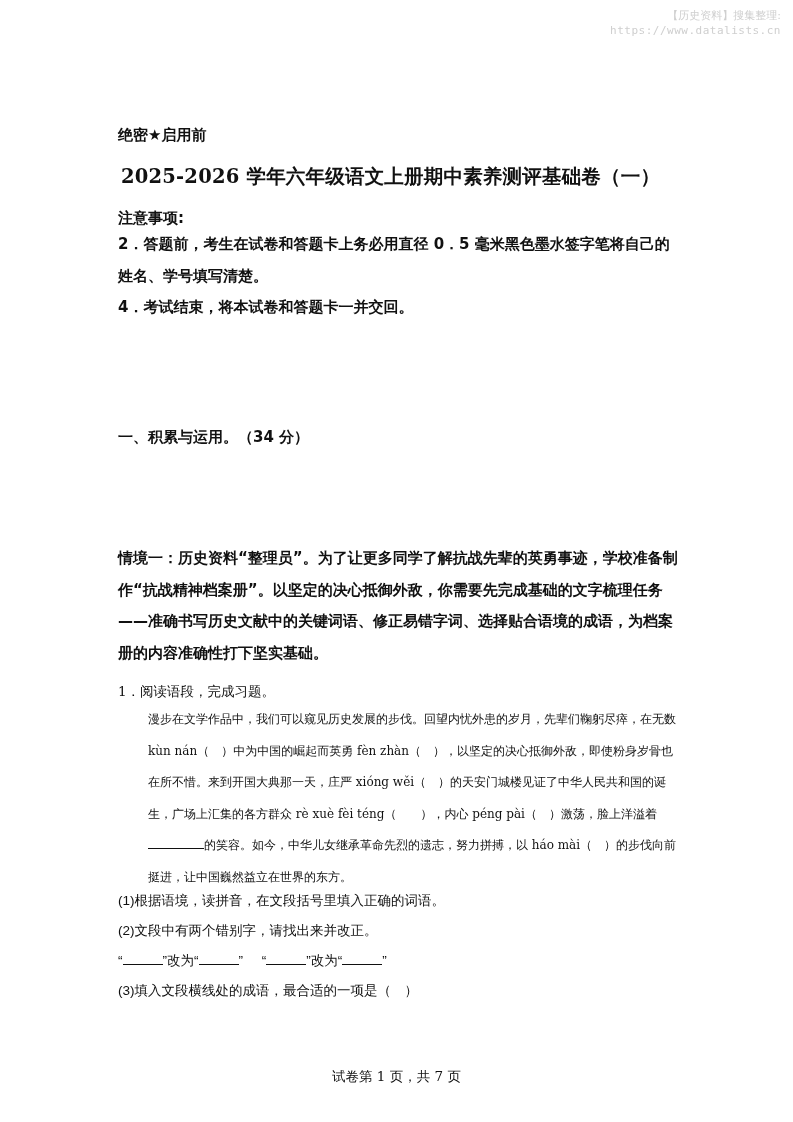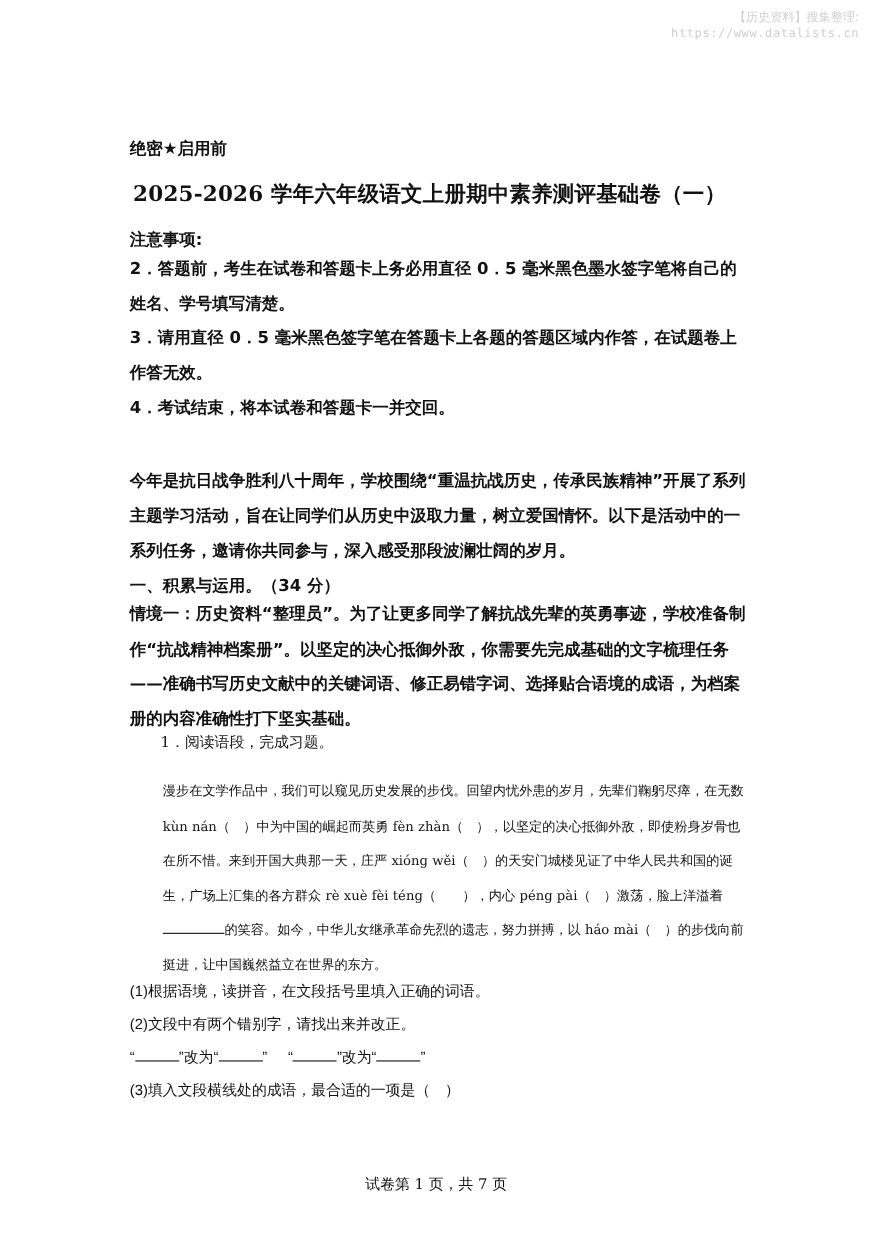--- a/index.html
+++ b/index.html
@@ -9,21 +9,21 @@
   .page { position: absolute; left: 118px; top: 0; width: 560px; }
   .b { font-family: "DejaVu Sans", sans-serif; font-weight: bold; font-size: 15px; }
   .secret { position: absolute; top: 126px; left: 0; }
   .title { position: absolute; top: 163px; left: 3px; font-family: "DejaVu Serif", serif; font-weight: bold; font-size: 19.5px; white-space: nowrap; letter-spacing: 0.2px; }
   .title .cjk { font-family: "DejaVu Sans", sans-serif; }
   .block { position: absolute; left: 0; width: 560px; line-height: 31.5px; }
   .notes-head { top: 203px; }
   .notes { top: 229px; }
   .intro { top: 422px; }
   .scenario { top: 543px; }
-  .q1 { top: 660px; margin-left: 28px; }
+  .q1 { top: 676px; }
   .p { margin: 0; }
   .reg { font-family: "DejaVu Serif", serif; font-size: 13.5px; }
   .passage { position: absolute; left: 0; top: 704px; width: 560px; font-family: "DejaVu Serif", serif; font-size: 12px; line-height: 31.5px; }
   .passage .indent { padding-left: 30px; }
   .blank { display: inline-block; border-bottom: 1.5px solid #111; width: 56px; height: 14px; vertical-align: baseline; }
   .blank.short { width: 40px; }
   .subq { position: absolute; left: 0; width: 560px; font-family: Liberation Sans, sans-serif; font-size: 13.5px; line-height: 30px; }
   .sq1 { top: 886px; }
   .footer { position: absolute; top: 1068px; left: 0; width: 793px; text-align: center; font-family: "DejaVu Serif", serif; font-size: 13.5px; }
 </style>
@@ -40,26 +40,24 @@
 
   <div class="title">
     <span>2025-2026</span>
     <span class="cjk">学年六年级语文上册期中素养测评基础卷（一）</span>
   </div>
 
   <div class="block b notes-head">注意事项:</div>
 
   <div class="block b notes">
     <p class="p">2．答题前，考生在试卷和答题卡上务必用直径 0．5 毫米黑色墨水签字笔将自己的姓名、学号填写清楚。</p>
-    <p class="p">3．请用直径 0．5 毫米黑色签字笔在答题卡上各题的答题区域内作答，在试题卷上作答无效。</p>
     <p class="p">4．考试结束，将本试卷和答题卡一并交回。</p>
   </div>
 
   <div class="block b intro">
-    <p class="p">今年是抗日战争胜利八十周年，学校围绕“重温抗战历史，传承民族精神”开展了系列主题学习活动，旨在让同学们从历史中汲取力量，树立爱国情怀。以下是活动中的一系列任务，邀请你共同参与，深入感受那段波澜壮阔的岁月。</p>
     <p class="p">一、积累与运用。（34 分）</p>
   </div>
 
   <div class="block b scenario">情境一：历史资料“整理员”。为了让更多同学了解抗战先辈的英勇事迹，学校准备制作“抗战精神档案册”。以坚定的决心抵御外敌，你需要先完成基础的文字梳理任务——准确书写历史文献中的关键词语、修正易错字词、选择贴合语境的成语，为档案册的内容准确性打下坚实基础。</div>
 
   <div class="block reg q1">1．阅读语段，完成习题。</div>
 
   <div class="passage">
     <div class="indent"><span>漫步在文学作品中，我们可以窥见历史发展的步伐。回望内忧外患的岁月，先辈们鞠躬尽瘁，在无数 kùn nán（　）中为中国的崛起而英勇 fèn zhàn（　），以坚定的决心抵御外敌，即使粉身岁骨也在所不惜。来到开国大典那一天，庄严 xióng wěi（　）的天安门城楼见证了中华人民共和国的诞生，广场上汇集的各方群众 rè xuè fèi téng（　　），内心 péng pài（　）激荡，脸上洋溢着</span><span class="blank"></span><span>的笑容。如今，中华儿女继承革命先烈的遗志，努力拼搏，以 háo mài（　）的步伐向前挺进，让中国巍然益立在世界的东方。</span></div>
   </div>

